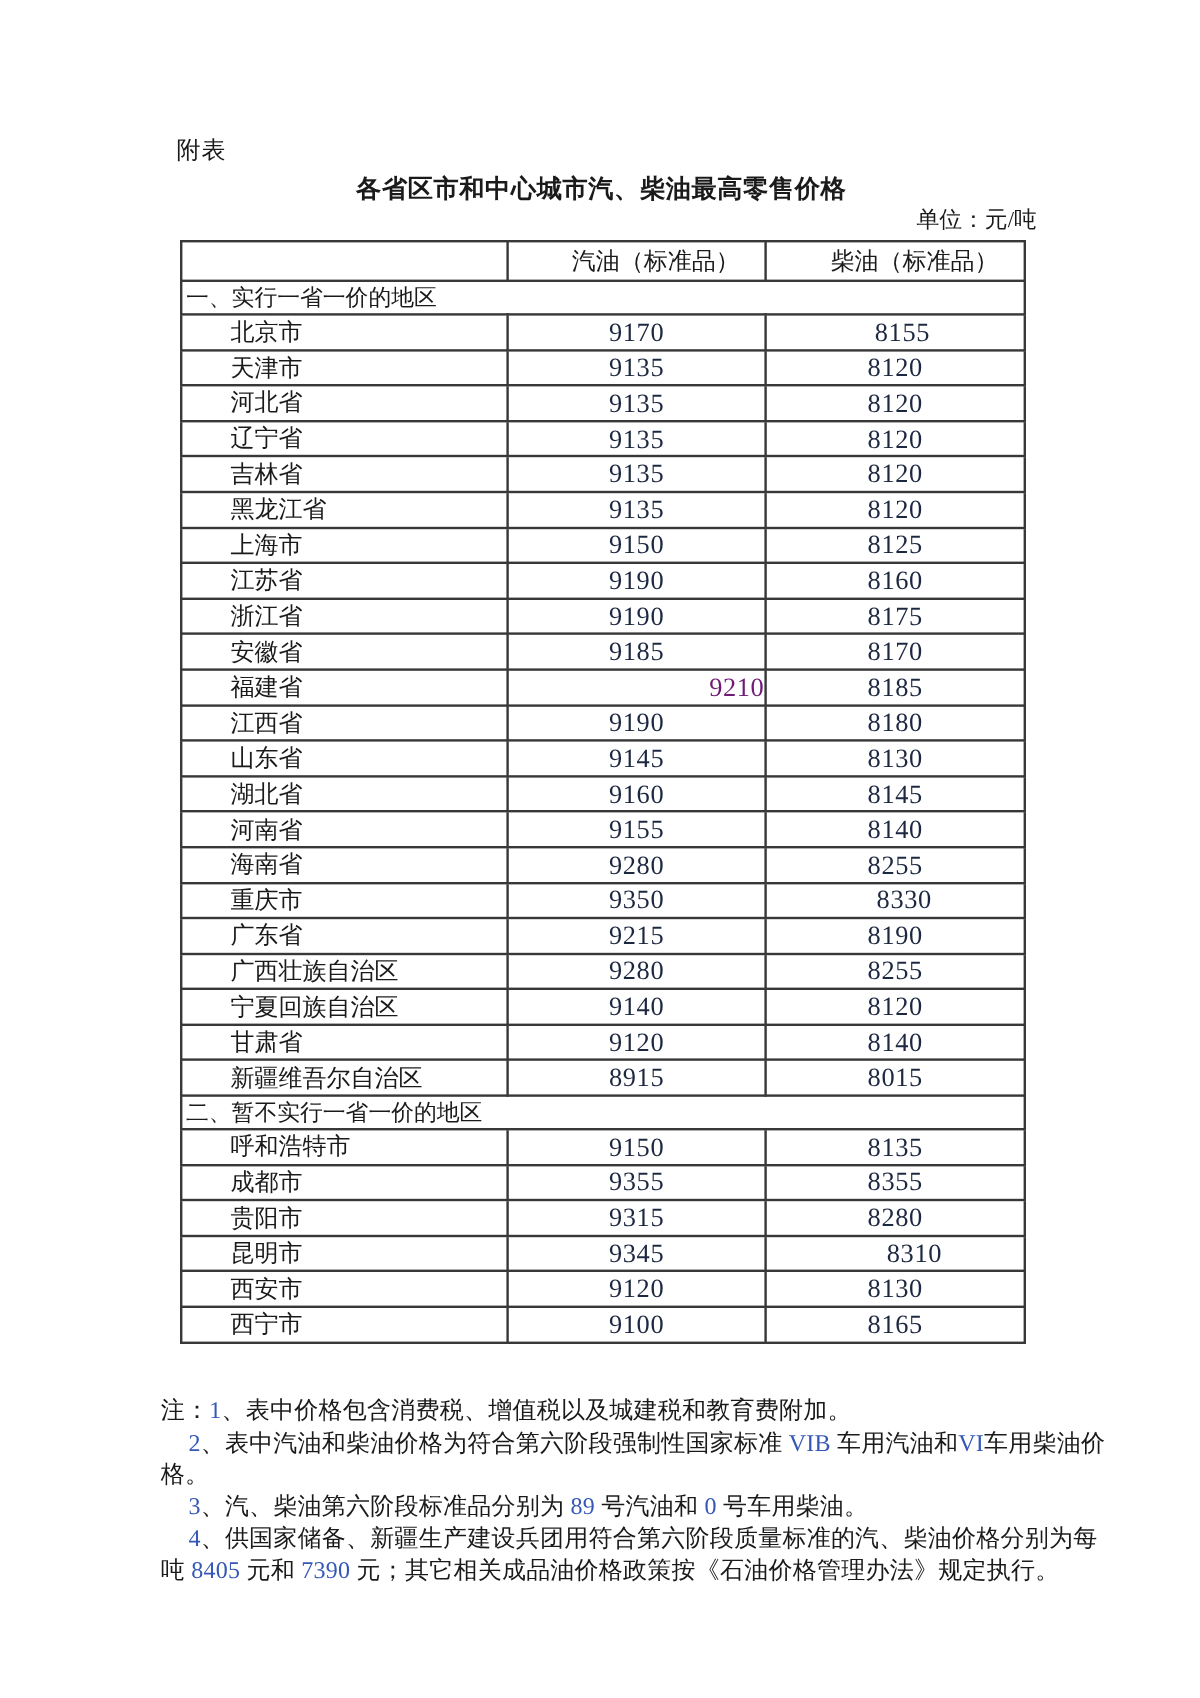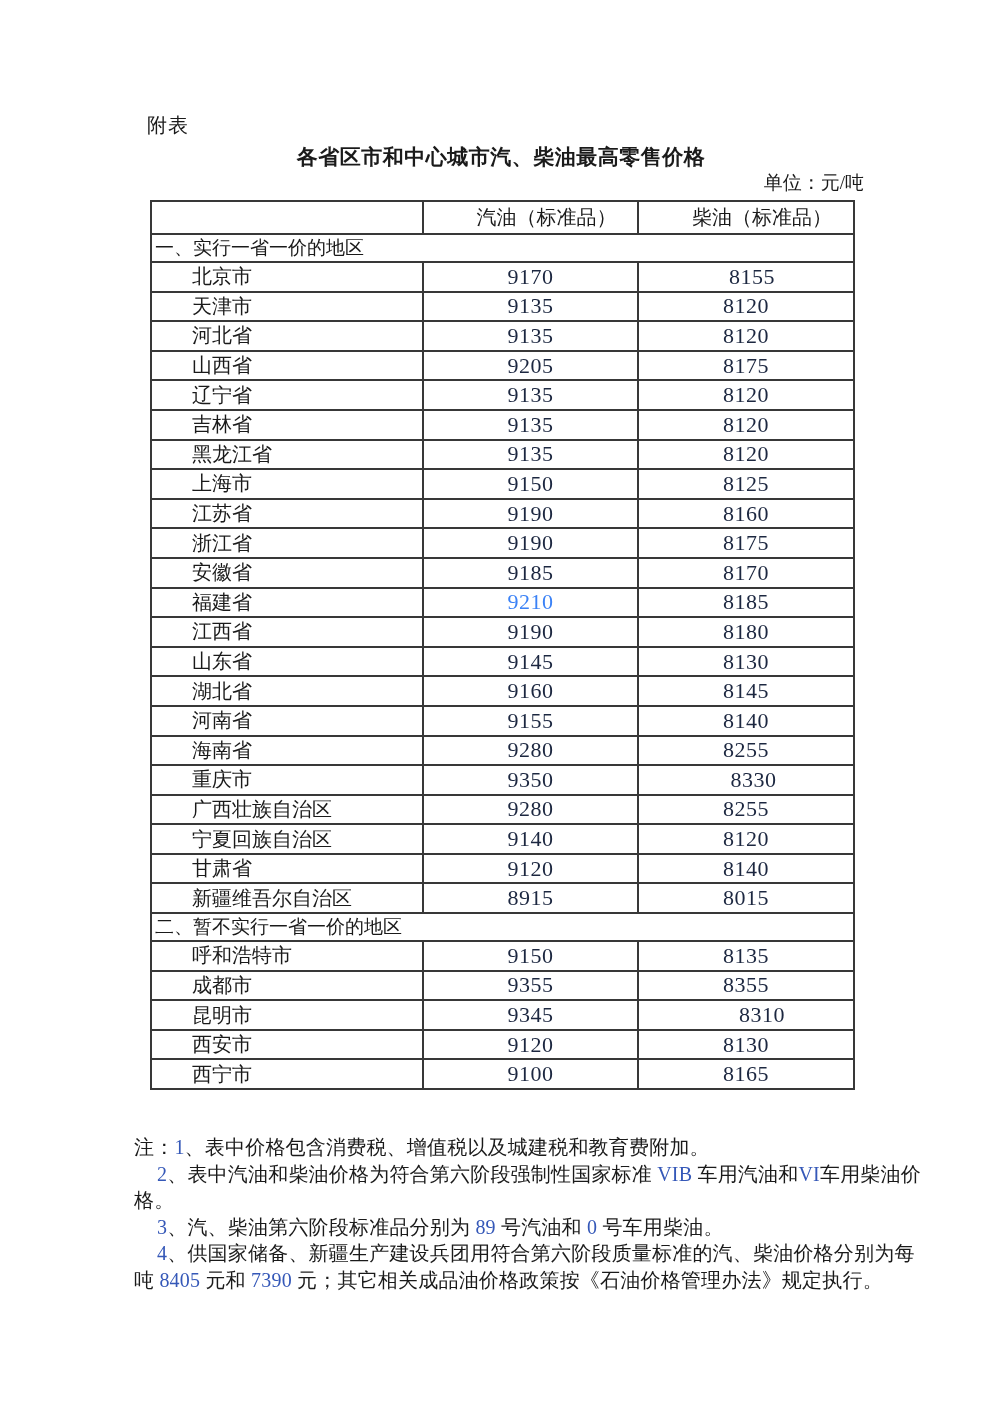--- a/index.html
+++ b/index.html
@@ -80,21 +80,21 @@
     font-size: 20px;
   }
   tr.data-row td.price {
     text-align: center;
     font-size: 22px;
     letter-spacing: 0.5px;
   }
   .notes {
     position: absolute;
     left: 134px;
-    top: 1134px;
+    top: 1163px;
     width: 745px;
   }
   .note-line {
     font-size: 20px;
     line-height: 26.6px;
     white-space: nowrap;
     letter-spacing: 0.2px;
   }
   .note-line.indent { padding-left: 23px; }
 </style>
@@ -135,25 +135,20 @@
           <td class="region">天津市</td>
           <td class="price" style="color: rgb(28, 39, 64);">9135</td>
           <td class="price" style="color: rgb(28, 39, 64);">8120</td>
         </tr>
         <tr class="data-row">
           <td class="region">河北省</td>
           <td class="price" style="color: rgb(28, 39, 64);">9135</td>
           <td class="price" style="color: rgb(28, 39, 64);">8120</td>
         </tr>
         <tr class="data-row">
-          <td class="region">山西省</td>
-          <td class="price" style="color: rgb(28, 39, 64);">9205</td>
-          <td class="price" style="color: rgb(28, 39, 64);">8175</td>
-        </tr>
-        <tr class="data-row">
           <td class="region">辽宁省</td>
           <td class="price" style="color: rgb(28, 39, 64);">9135</td>
           <td class="price" style="color: rgb(28, 39, 64);">8120</td>
         </tr>
         <tr class="data-row">
           <td class="region">吉林省</td>
           <td class="price" style="color: rgb(28, 39, 64);">9135</td>
           <td class="price" style="color: rgb(28, 39, 64);">8120</td>
         </tr>
         <tr class="data-row">
@@ -176,21 +171,21 @@
           <td class="price" style="color: rgb(28, 39, 64);">9190</td>
           <td class="price" style="color: rgb(28, 39, 64);">8175</td>
         </tr>
         <tr class="data-row">
           <td class="region">安徽省</td>
           <td class="price" style="color: rgb(28, 39, 64);">9185</td>
           <td class="price" style="color: rgb(28, 39, 64);">8170</td>
         </tr>
         <tr class="data-row">
           <td class="region">福建省</td>
-          <td class="price" style="color: #3b82f6;">9210</td>
+          <td class="price" style="color: #701a75; text-align: right;">9210</td>
           <td class="price" style="color: rgb(28, 39, 64);">8185</td>
         </tr>
         <tr class="data-row">
           <td class="region">江西省</td>
           <td class="price" style="color: rgb(28, 39, 64);">9190</td>
           <td class="price" style="color: rgb(28, 39, 64);">8180</td>
         </tr>
         <tr class="data-row">
           <td class="region">山东省</td>
           <td class="price" style="color: rgb(28, 39, 64);">9145</td>
@@ -210,20 +205,25 @@
           <td class="region">海南省</td>
           <td class="price" style="color: rgb(28, 39, 64);">9280</td>
           <td class="price" style="color: rgb(28, 39, 64);">8255</td>
         </tr>
         <tr class="data-row">
           <td class="region">重庆市</td>
           <td class="price" style="color: rgb(28, 39, 64);">9350</td>
           <td class="price" style="color: rgb(28, 39, 64); padding-left: 15px;">8330</td>
         </tr>
         <tr class="data-row">
+          <td class="region">广东省</td>
+          <td class="price" style="color: rgb(28, 39, 64);">9215</td>
+          <td class="price" style="color: rgb(28, 39, 64);">8190</td>
+        </tr>
+        <tr class="data-row">
           <td class="region">广西壮族自治区</td>
           <td class="price" style="color: rgb(28, 39, 64);">9280</td>
           <td class="price" style="color: rgb(28, 39, 64);">8255</td>
         </tr>
         <tr class="data-row">
           <td class="region">宁夏回族自治区</td>
           <td class="price" style="color: rgb(28, 39, 64);">9140</td>
           <td class="price" style="color: rgb(28, 39, 64);">8120</td>
         </tr>
         <tr class="data-row">
@@ -241,20 +241,25 @@
         </tr>
         <tr class="data-row">
           <td class="region">呼和浩特市</td>
           <td class="price" style="color: rgb(28, 39, 64);">9150</td>
           <td class="price" style="color: rgb(28, 39, 64);">8135</td>
         </tr>
         <tr class="data-row">
           <td class="region">成都市</td>
           <td class="price" style="color: rgb(28, 39, 64);">9355</td>
           <td class="price" style="color: rgb(28, 39, 64);">8355</td>
+        </tr>
+        <tr class="data-row">
+          <td class="region">贵阳市</td>
+          <td class="price" style="color: rgb(28, 39, 64);">9315</td>
+          <td class="price" style="color: rgb(28, 39, 64);">8280</td>
         </tr>
         <tr class="data-row">
           <td class="region">昆明市</td>
           <td class="price" style="color: rgb(28, 39, 64);">9345</td>
           <td class="price" style="color: rgb(28, 39, 64); padding-left: 32px;">8310</td>
         </tr>
         <tr class="data-row">
           <td class="region">西安市</td>
           <td class="price" style="color: rgb(28, 39, 64);">9120</td>
           <td class="price" style="color: rgb(28, 39, 64);">8130</td>

